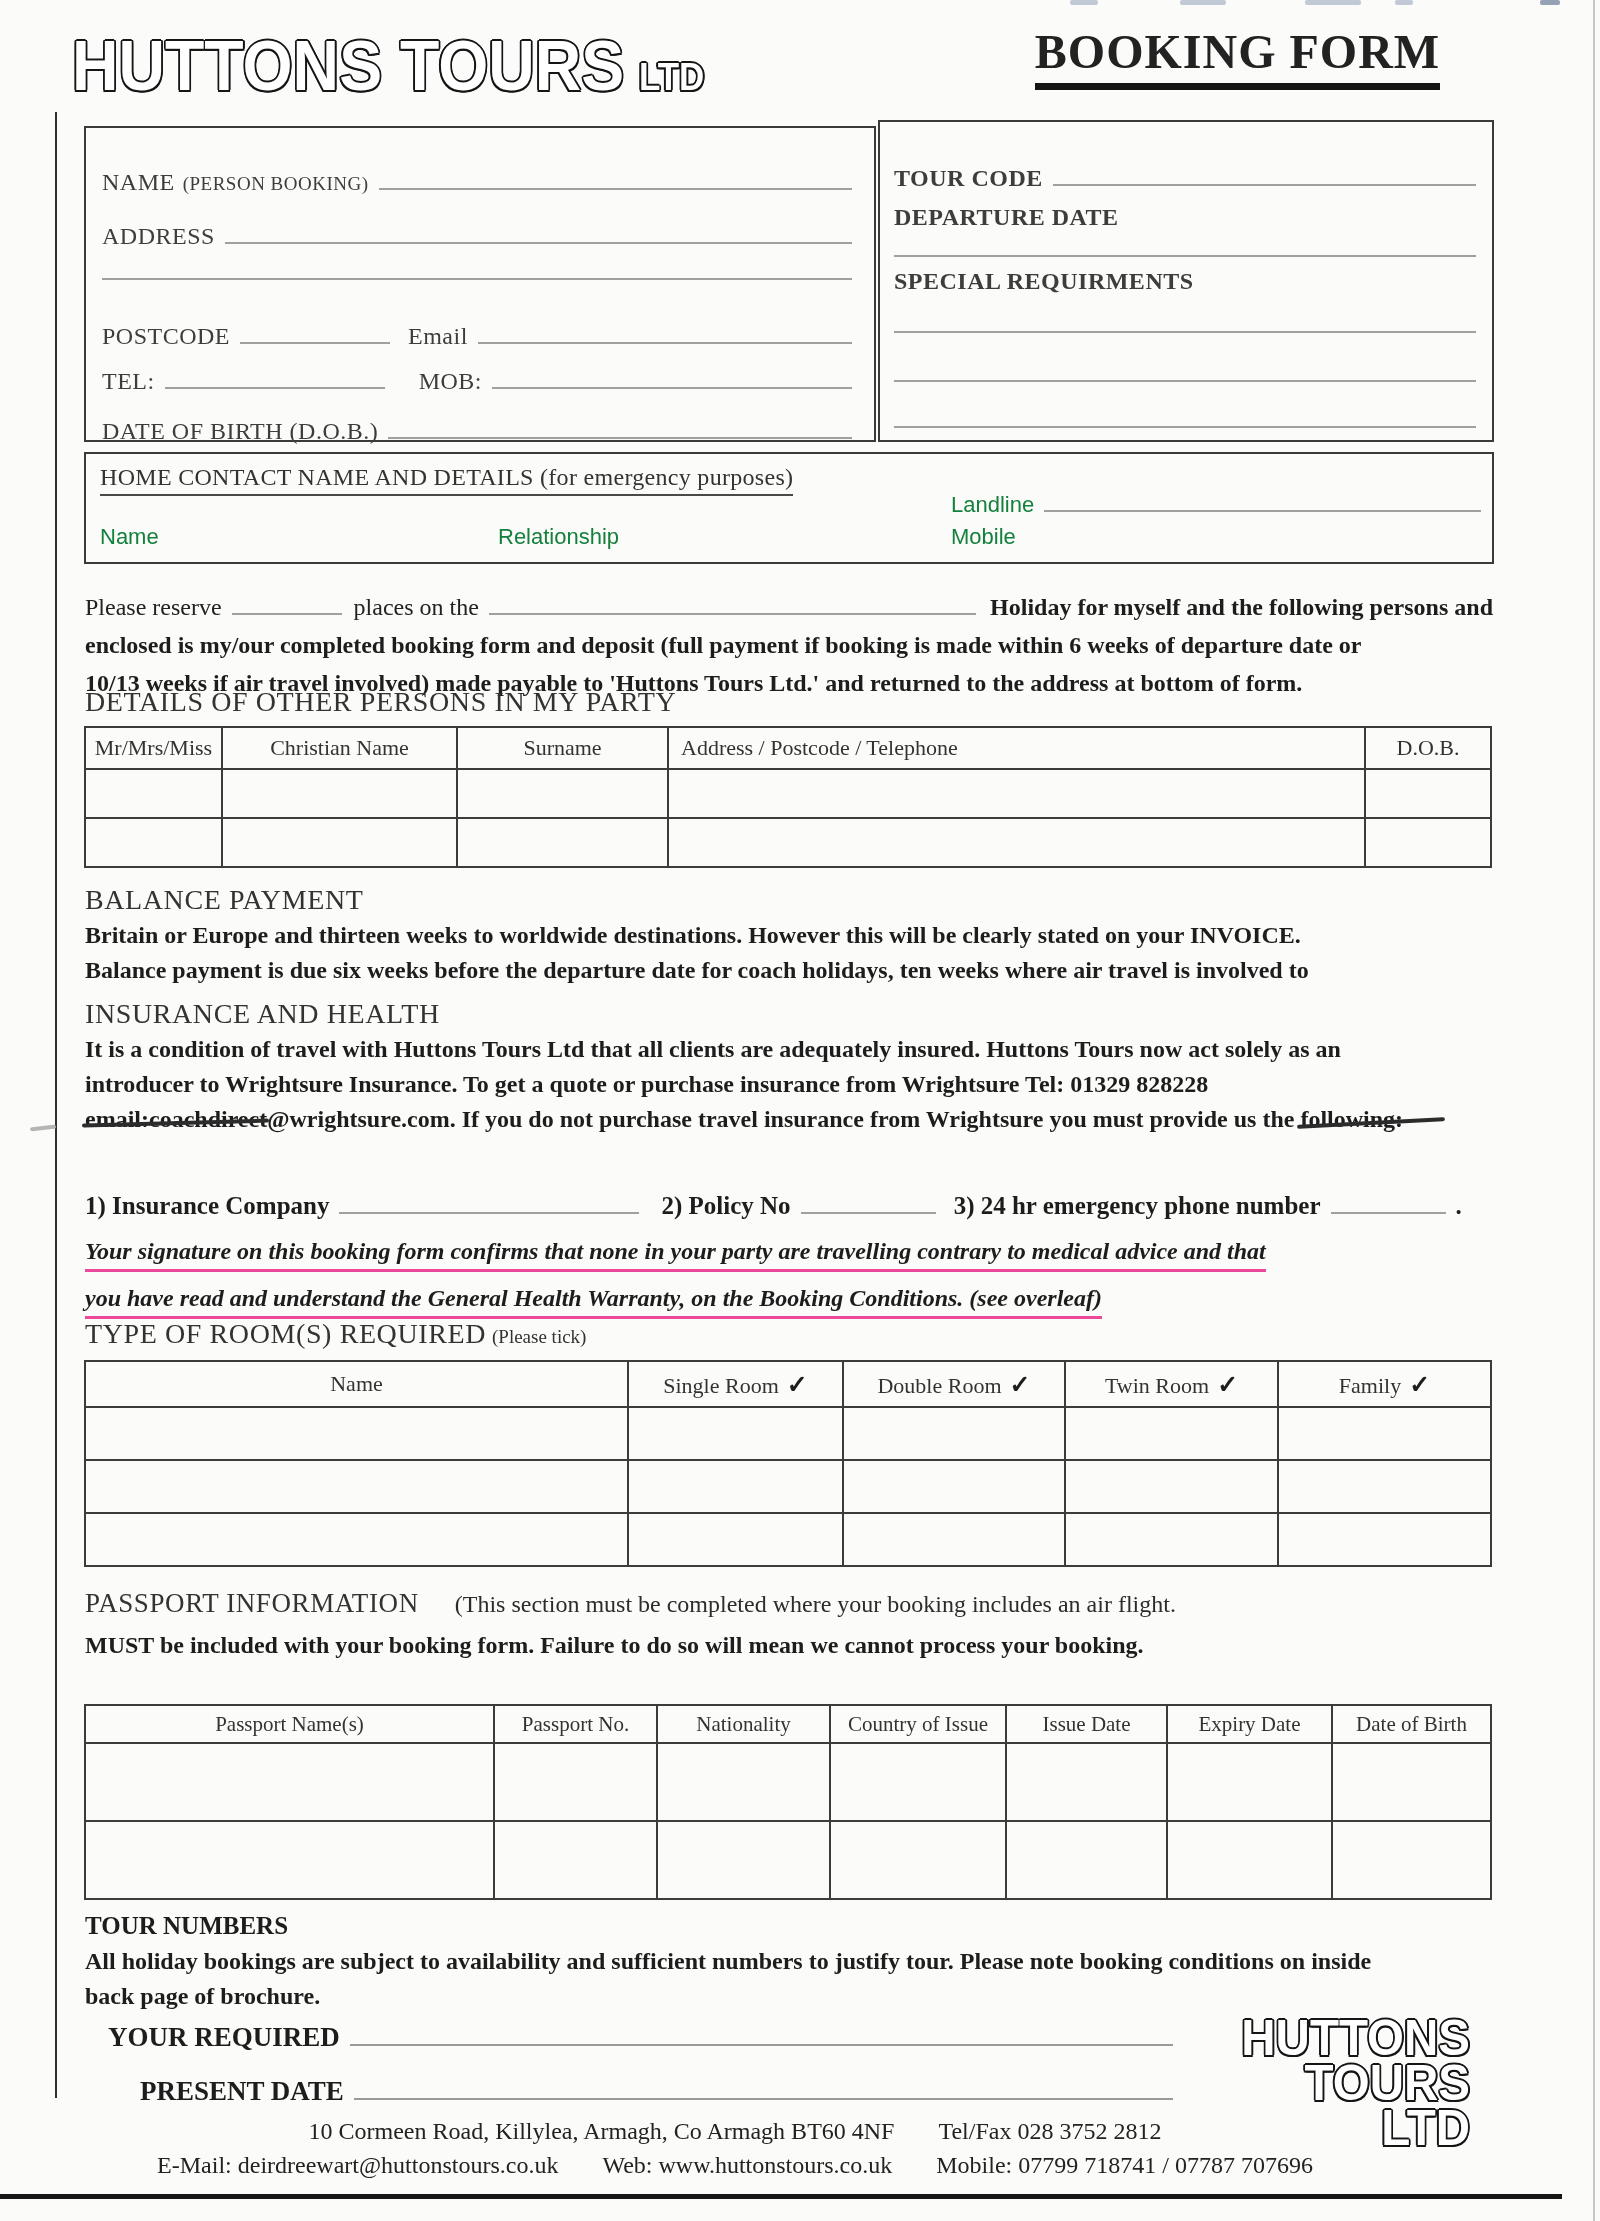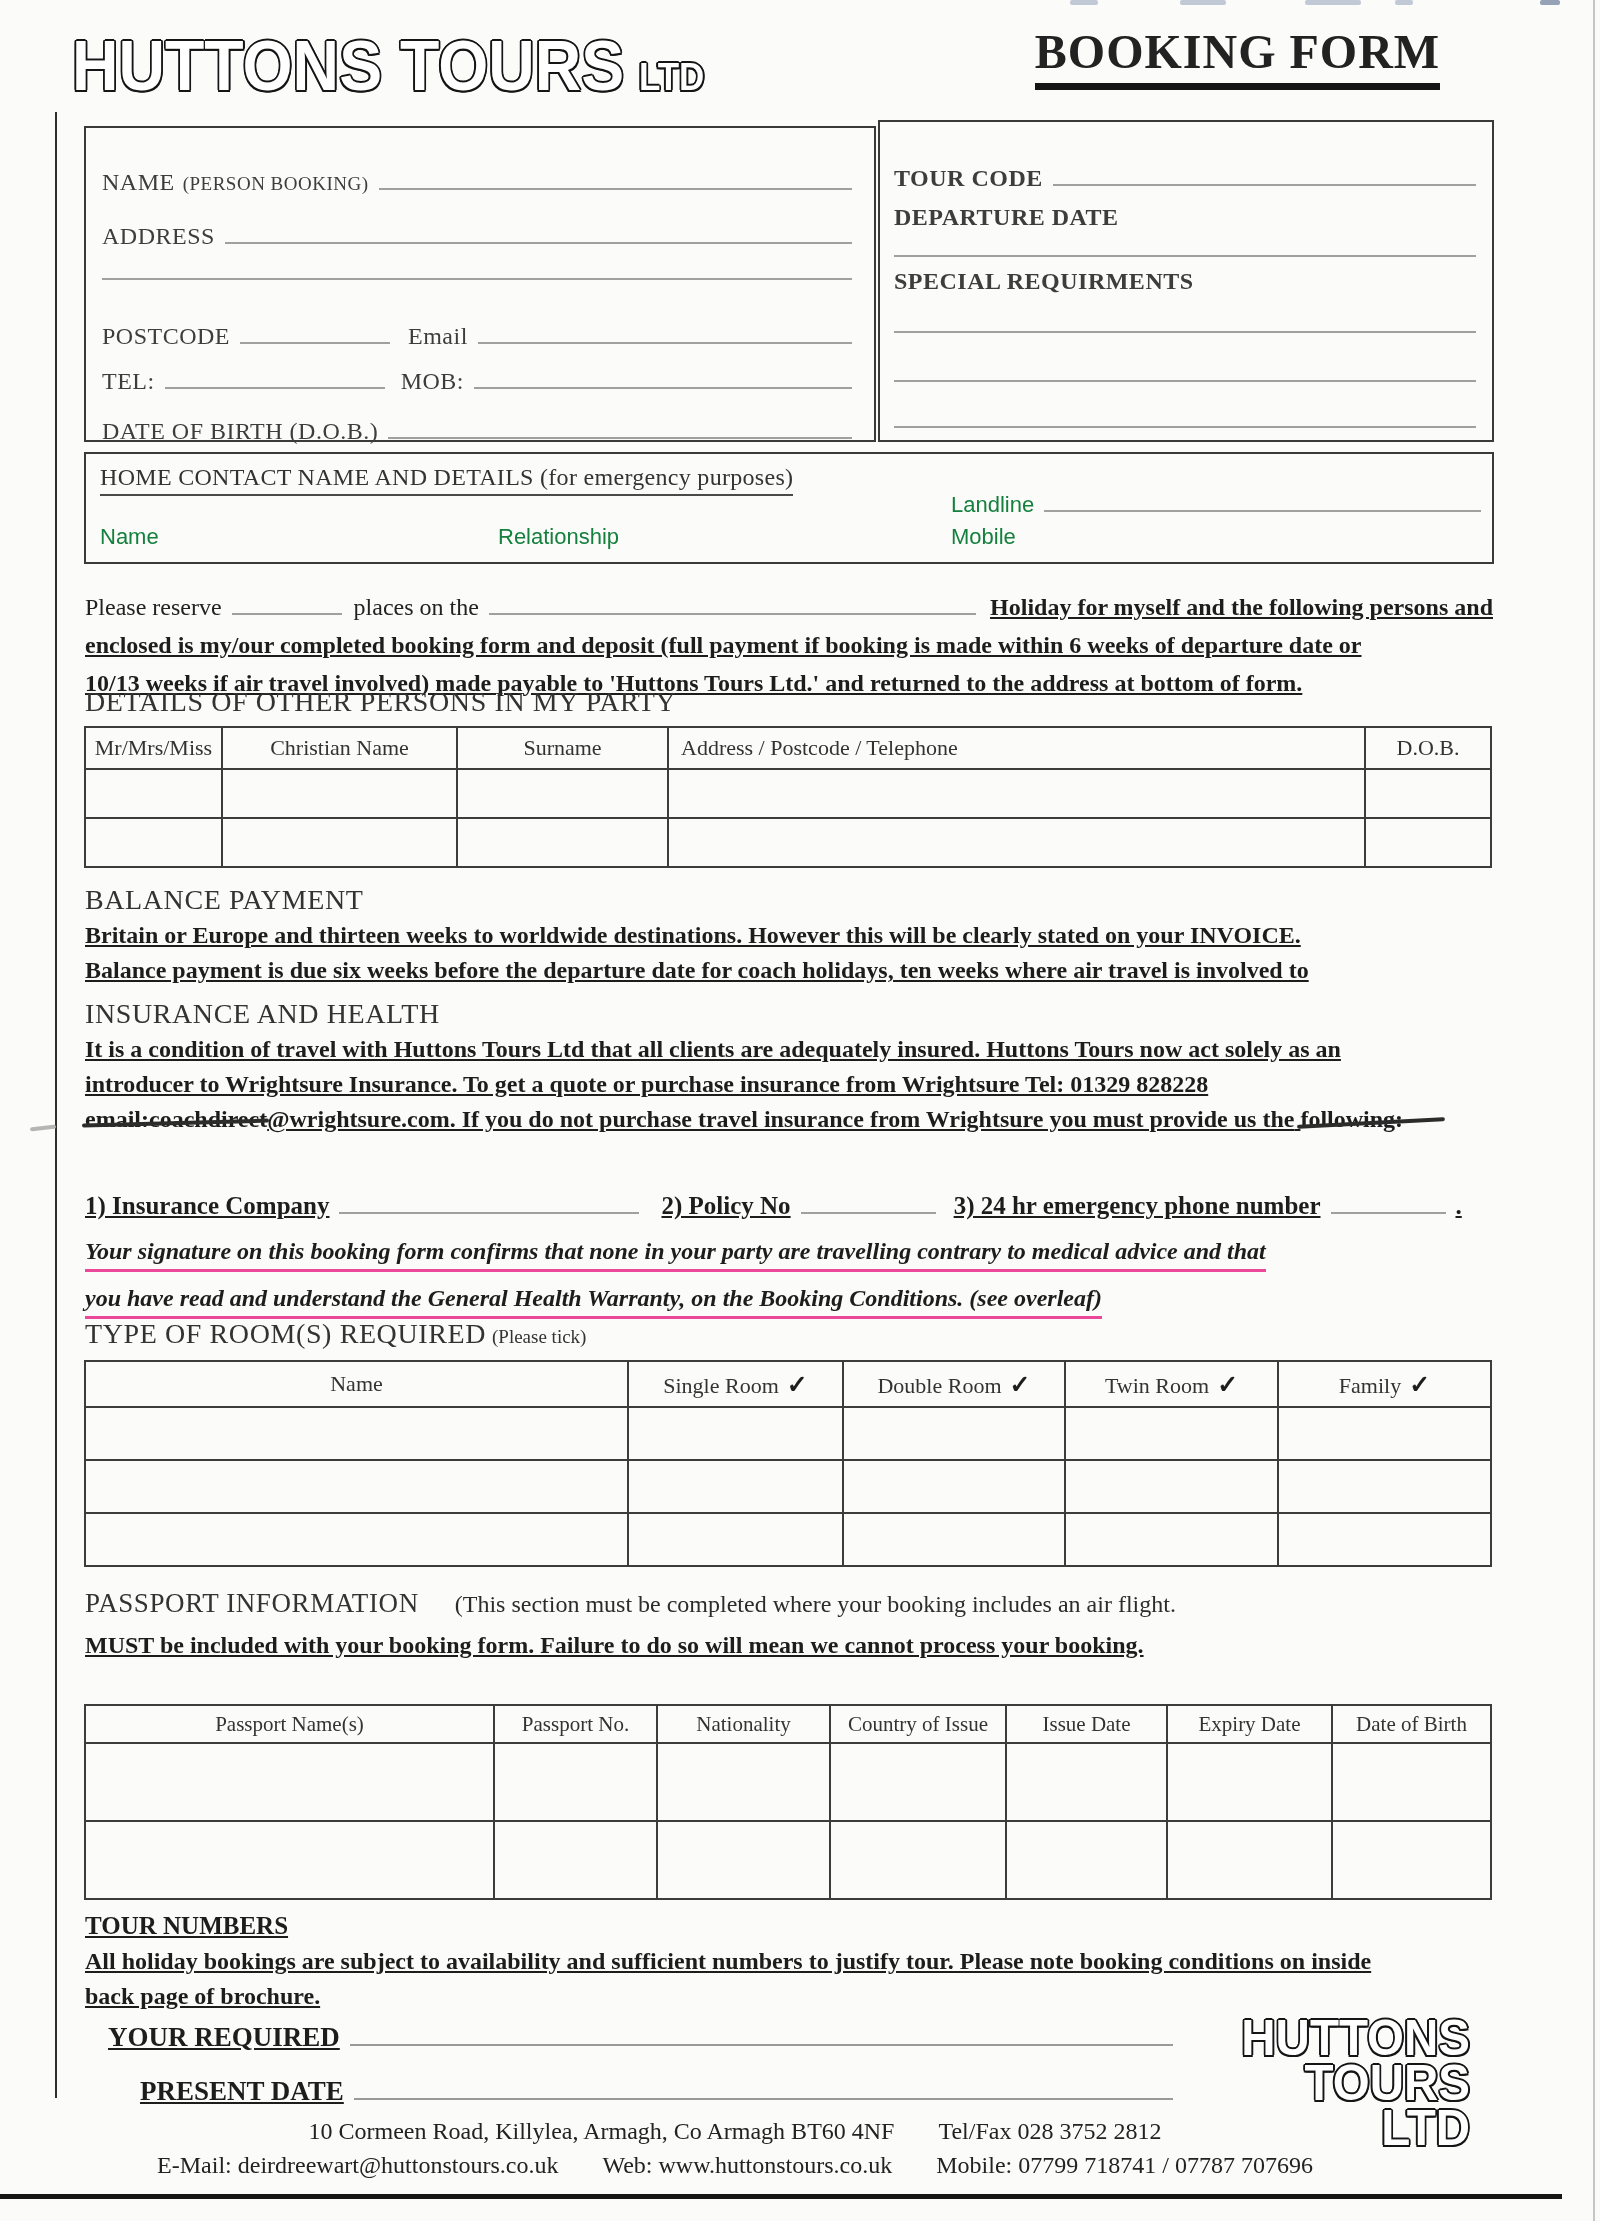--- a/index.html
+++ b/index.html
@@ -25,21 +25,21 @@
   .bl{border-bottom:2px solid #a0a09c;height:26px;flex:1;margin-left:10px;}
   .bl.w150{flex:0 0 150px;}
   .bl.w220{flex:0 0 220px;}
   .hline{position:absolute;left:14px;right:16px;border-top:2px solid #a0a09c;height:0;}
   #box-personal{left:84px;top:126px;width:788px;height:312px;}
   #box-tour{left:878px;top:120px;width:612px;height:318px;font-weight:bold;}
   #box-contact{left:84px;top:452px;width:1406px;height:108px;}
   #contact-heading{position:absolute;left:14px;top:10px;font-size:24px;color:#333;
      border-bottom:2px solid #4a4a4a;padding-bottom:3px;letter-spacing:.3px;}
   
-  .b{font-weight:700;color:#1d1d1d;text-decoration:underline;}
+  .b{font-weight:700;color:#1d1d1d;}
   .para{font-size:24px;line-height:35px;color:#1d1d1d;}
   .sect{font-size:28px;color:#333;letter-spacing:.6px;white-space:nowrap;}
   #reserve{left:85px;top:588px;width:1408px;font-size:24px;line-height:38px;}
   #reserve .l1{display:flex;align-items:baseline;}
   
   table{border-collapse:collapse;table-layout:fixed;}
   td,th{border:2px solid #3c3c3c;font-weight:400;font-family:"Liberation Serif",serif;
         color:#333;padding:0 6px;}
   th{font-size:22px;}
   #party-table{left:84px;top:726px;}
@@ -104,21 +104,21 @@
   <div class="hline" style="top:150px;left:16px;right:22px;"></div>
   <div class="row" style="top:188px;">
     <span class="lbl">POSTCODE</span>
     <span class="bl w150"></span>
     <span class="lbl" style="margin-left:18px;">Email</span>
     <span class="bl"></span>
   </div>
   <div class="row" style="top:233px;">
     <span class="lbl">TEL:</span>
     <span class="bl w220"></span>
-    <span class="lbl" style="margin-left:16px;">MOB:</span>
+    <span class="lbl" style="margin-left:34px;">MOB:</span>
     <span class="bl"></span>
   </div>
   <div class="row" style="top:283px;">
     <span class="lbl">DATE OF BIRTH (D.O.B.)</span>
     <span class="bl"></span>
   </div>
 </div>
 
 <div class="abs box" id="box-tour">
   <div class="row" style="top:36px;left:14px;right:16px;">

